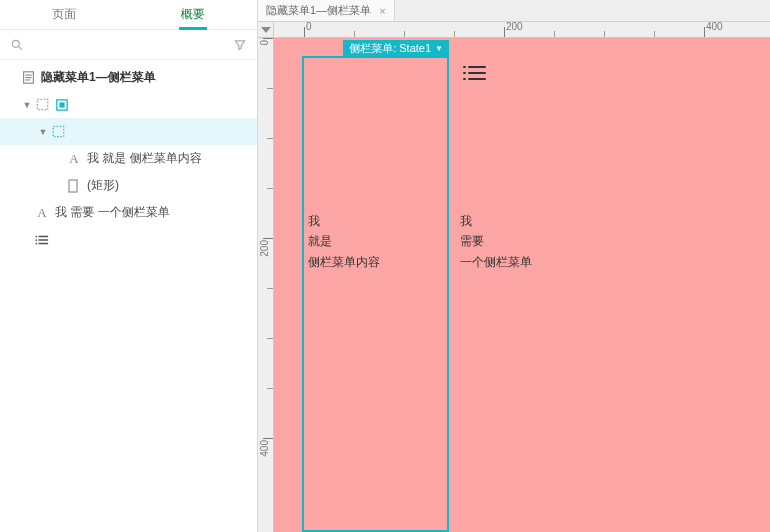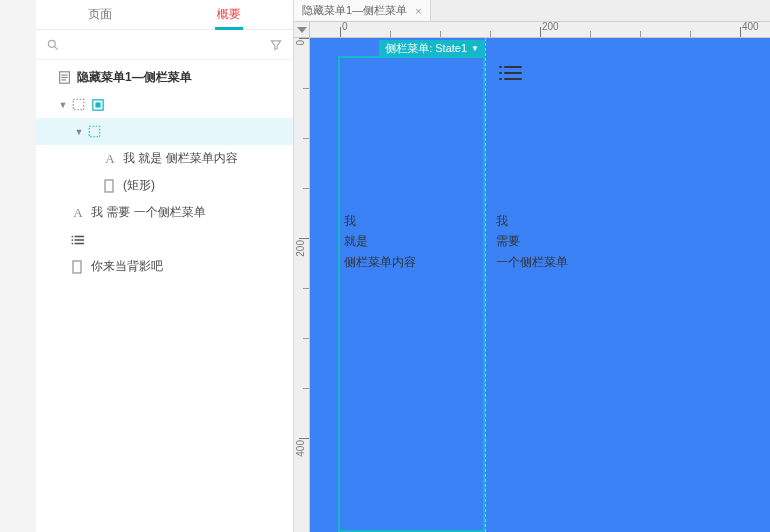--- a/index.html
+++ b/index.html
@@ -1,23 +1,23 @@
 <!DOCTYPE html>
 <html><head>
 <meta charset="utf-8">
 <style>
   * { box-sizing: border-box; margin: 0; padding: 0; }
   html, body { width: 770px; height: 532px; font-family: "Microsoft YaHei", Arial, sans-serif; font-size: 12px; color: #4a4a4a; background: #f4f4f4; overflow: hidden; }
   .app { display: flex; width: 100%; height: 100%; }
 
   
-  .sidebar { width: 258px; height: 100%; background: #fff; border-right: 1px solid #d9d9d9; display: flex; flex-direction: column; margin-left: 36px; }
+  .sidebar { width: 258px; height: 100%; background: #fff; border-right: 1px solid #d9d9d9; display: flex; flex-direction: column; }
   .sb-tabs { display: flex; height: 30px; border-bottom: 1px solid #eaeaea; }
   .sb-tab { flex: 1; display: flex; align-items: center; justify-content: center; font-size: 12px; color: #777; cursor: pointer; position: relative; }
-  .sb-tab.active { color: #ef4444; }
+  .sb-tab.active { color: #15803d; }
   .sb-tab.active::after { content: ""; position: absolute; bottom: -1px; left: 50%; transform: translateX(-50%); width: 28px; height: 3px; background: #0bb3c5; }
 
   .sb-search { display: flex; align-items: center; height: 30px; padding: 0 10px; border-bottom: 1px solid #f0f0f0; color: #aaa; font-size: 14px; }
   .sb-search .sicon { flex: 0 0 auto; }
   .sb-search .spacer { flex: 1; }
   .sb-search svg { display: block; }
 
   .outline { flex: 1; overflow: auto; padding-top: 4px; }
   .row { display: flex; align-items: center; height: 27px; padding-right: 8px; cursor: pointer; }
   .row.selected { background: #e5f7fa; }
@@ -49,21 +49,21 @@
   .ruler-h .tick::before { content:""; position:absolute; left:0; bottom:0; width:1px; height:6px; background:#9a9a9a; }
   .ruler-h .tick.major::before { height:10px; background:#7a7a7a; }
   .ruler-h .tick.major span { position:absolute; left:2px; top:-1px; font-size:10px; color:#7a7a7a; }
 
   .ruler-v { position: absolute; left: 0; top: 38px; bottom: 0; width: 16px; background: #efefef; border-right: 1px solid #c9c9c9; }
   .ruler-v .tick { position: absolute; left: 0; width: 100%; }
   .ruler-v .tick::before { content:""; position:absolute; right:0; top:0; height:1px; width:6px; background:#9a9a9a; }
   .ruler-v .tick.major::before { width:10px; background:#7a7a7a; }
   .ruler-v .tick.major span { position:absolute; left:1px; top:2px; font-size:10px; color:#7a7a7a; writing-mode: vertical-rl; transform: rotate(180deg); }
 
-  .canvas { position: absolute; left: 16px; top: 38px; right: 0; bottom: 0; background: #3b82f6; overflow: hidden; }
+  .canvas { position: absolute; left: 16px; top: 38px; right: 0; bottom: 0; background: #fca5a5; overflow: hidden; }
 
   
   .dp-frame { position: absolute; border: 2px solid #14b8c9; background: transparent; }
   .dp-title { position: absolute; top: -18px; right: -2px; background: #14b8c9; color: #fff; font-size: 11px; padding: 1px 6px; display: flex; align-items: center; gap: 4px; }
   .dp-title .dd { font-size: 8px; }
 
   .page-guide { position: absolute; top: 0; bottom: 0; border-left: 1px dashed #bdbdbd; }
 
   .textblock { position: absolute; font-size: 12px; color: #333; line-height: 1.7; white-space: pre; }
 
@@ -166,29 +166,20 @@
               <line x1="4" y1="6" x2="15" y2="6"></line>
               <line x1="4" y1="10" x2="15" y2="10"></line>
               <circle cx="1.5" cy="2" r="1" fill="#555" stroke="none"></circle>
               <circle cx="1.5" cy="6" r="1" fill="#555" stroke="none"></circle>
               <circle cx="1.5" cy="10" r="1" fill="#555" stroke="none"></circle>
             </svg>
         </span>
       </div>
 
 
-      <div class="row lv1">
-        <span class="caret none">▶</span>
-        <span class="ricons">
-          <svg width="12" height="14" viewBox="0 0 12 14" fill="none" stroke="#999" stroke-width="1.3">
-              <rect x="1" y="1" width="8" height="12"></rect>
-            </svg>
-        </span>
-        <span class="rlabel">你来当背影吧</span>
-      </div>
     </div>
   </div>
 
   <div class="workspace">
     <div class="tabbar">
       <div class="ftab">
         <span>隐藏菜单1—侧栏菜单</span>
         <span class="close">×</span>
       </div>
     </div>

